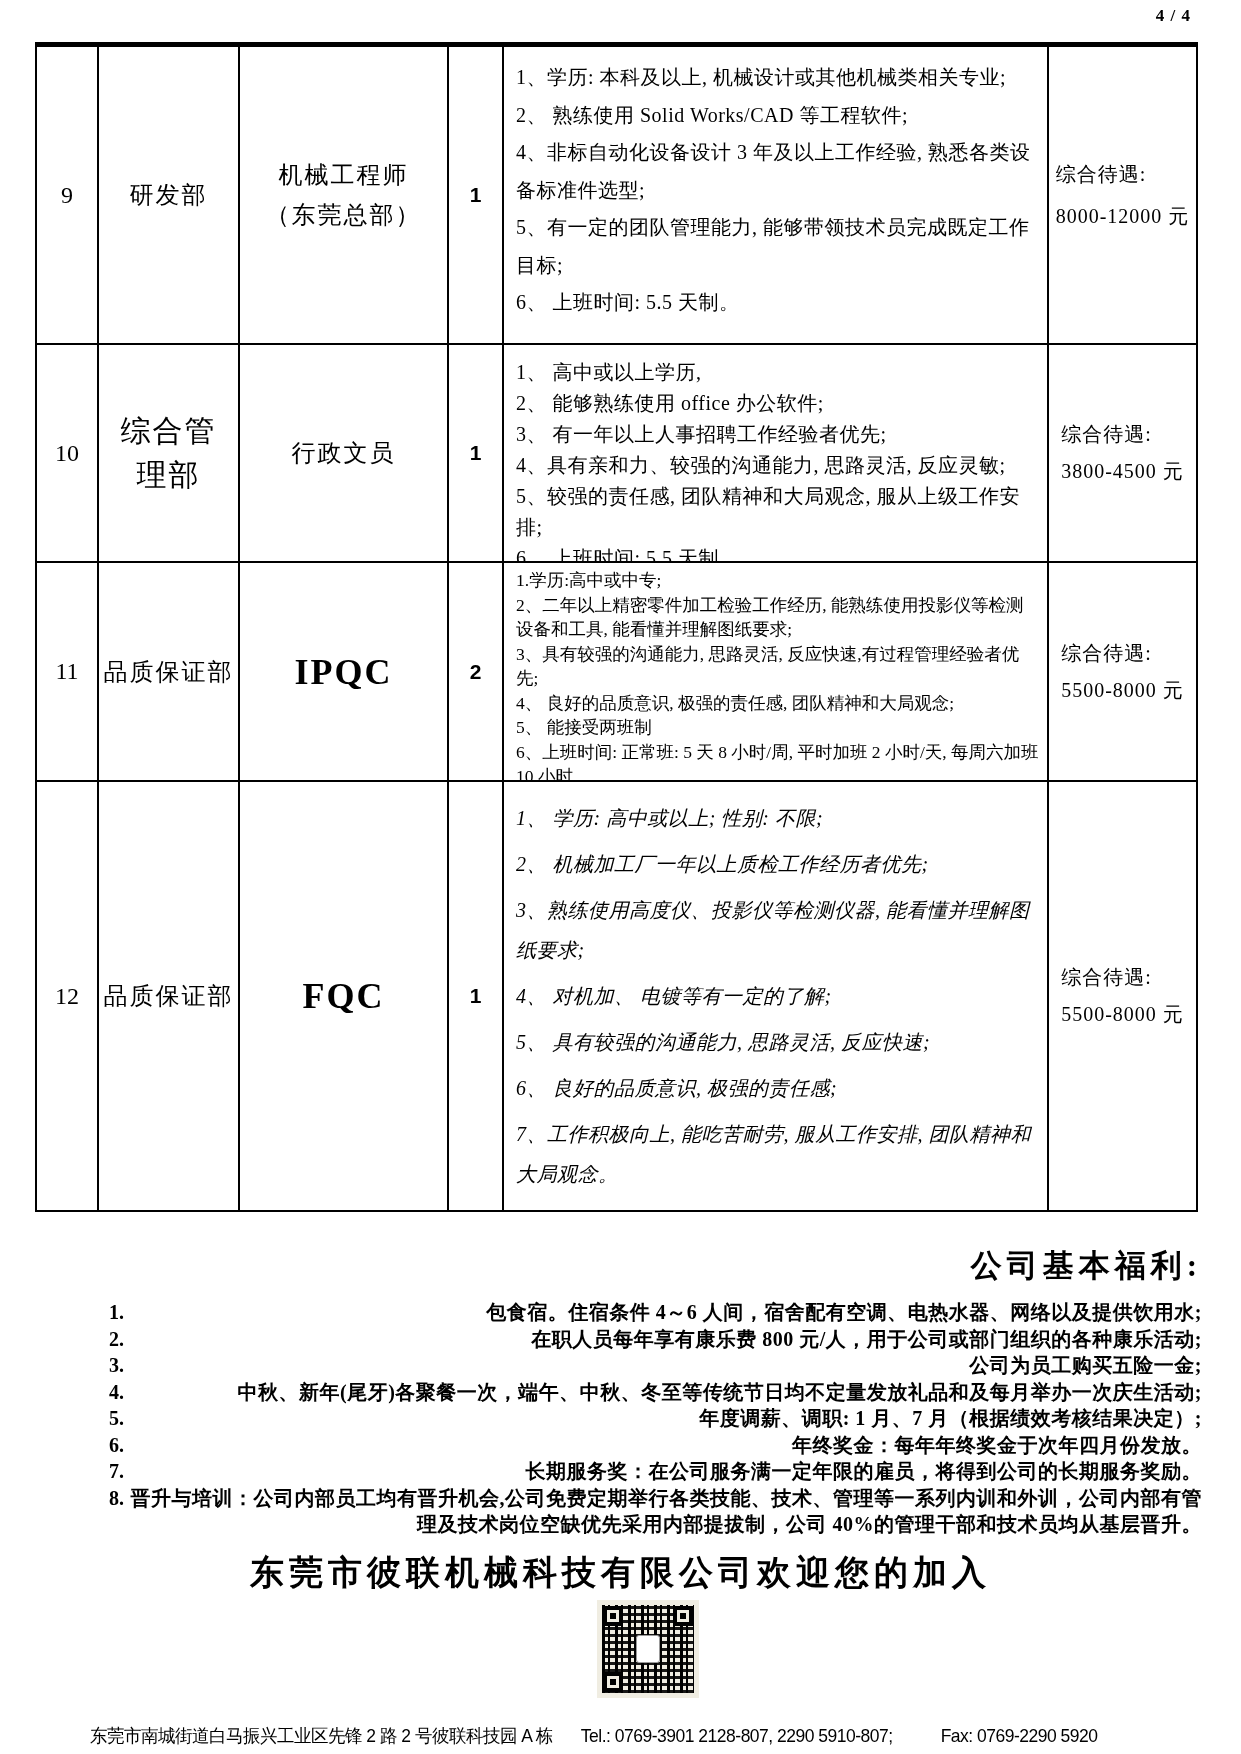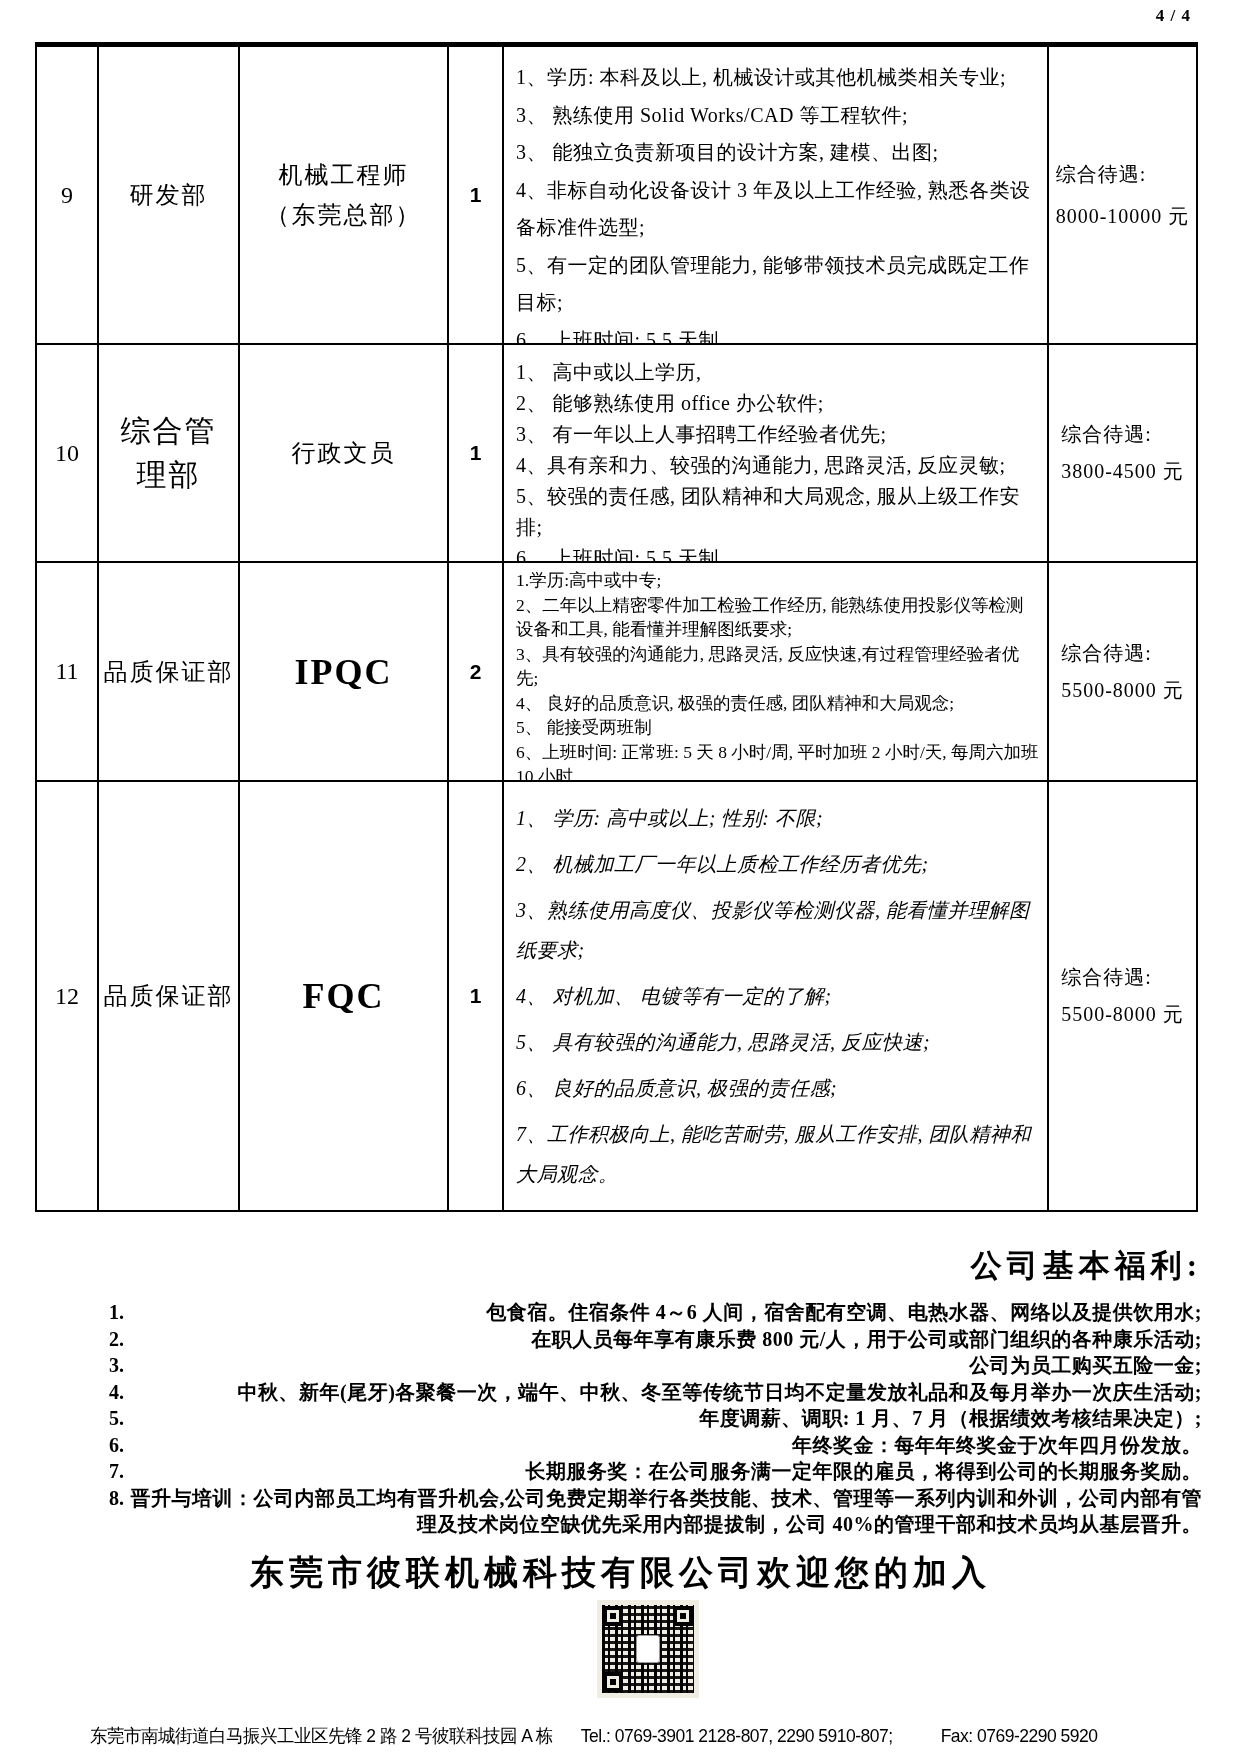--- a/index.html
+++ b/index.html
@@ -106,30 +106,29 @@
 <div class="job-table">
 
   <div class="t-row row-9">
     <div class="cell c-no">9</div>
     <div class="cell c-dept">研发部</div>
     <div class="cell c-pos">机械工程师
 （东莞总部）</div>
     <div class="cell c-count">1</div>
     <div class="cell c-req">
         <div class="req-line">1、学历: 本科及以上, 机械设计或其他机械类相关专业;</div>
-        <div class="req-line">3、 熟练使用 Solid Works/CAD 等工程软件;</div>
-        <div class="req-line">3、 能独立负责新项目的设计方案, 建模、出图;</div>
+        <div class="req-line">2、 熟练使用 Solid Works/CAD 等工程软件;</div>
         <div class="req-line">4、非标自动化设备设计 3 年及以上工作经验, 熟悉各类设备标准件选型;</div>
         <div class="req-line">5、有一定的团队管理能力, 能够带领技术员完成既定工作目标;</div>
         <div class="req-line">6、 上班时间: 5.5 天制。</div>
       </div>
     <div class="cell c-sal">
       <div class="sal-inner">
         <div>综合待遇:</div>
-        <div>8000-10000 元</div>
+        <div>8000-12000 元</div>
       </div>
     </div>
   </div>
 
   <div class="t-row row-10">
     <div class="cell c-no">10</div>
     <div class="cell c-dept">综合管
 理部</div>
     <div class="cell c-pos">行政文员</div>
     <div class="cell c-count">1</div>

